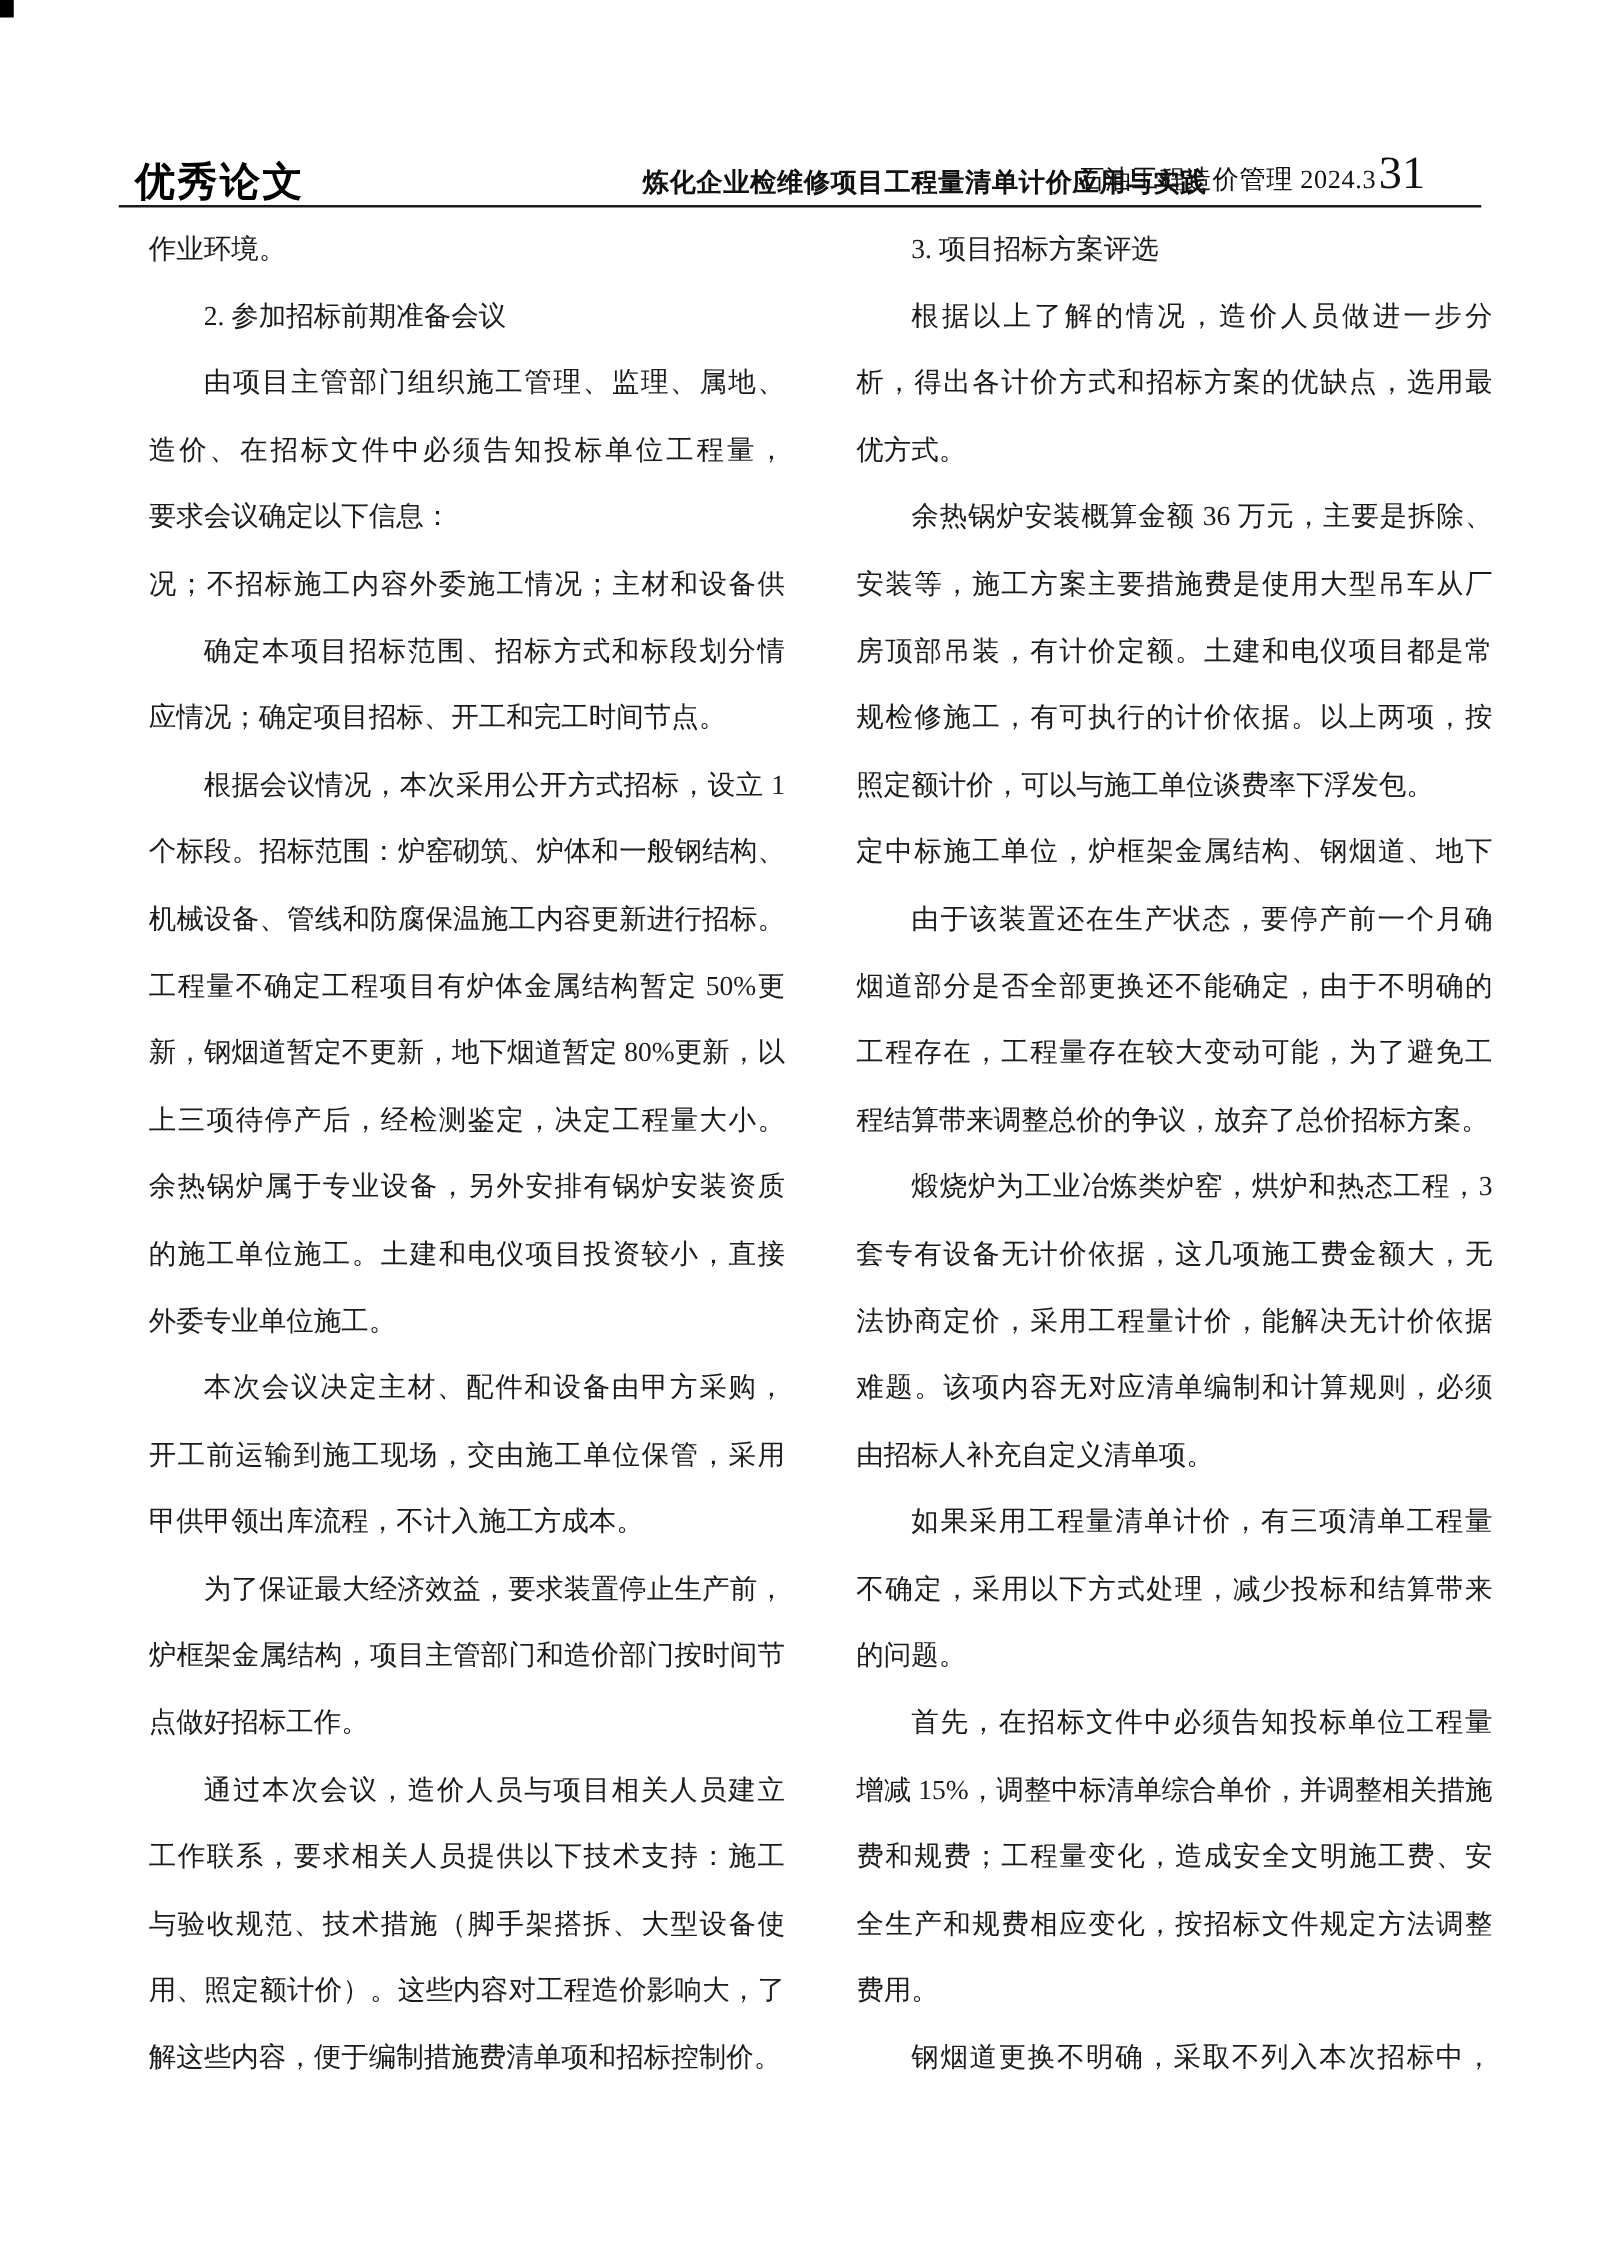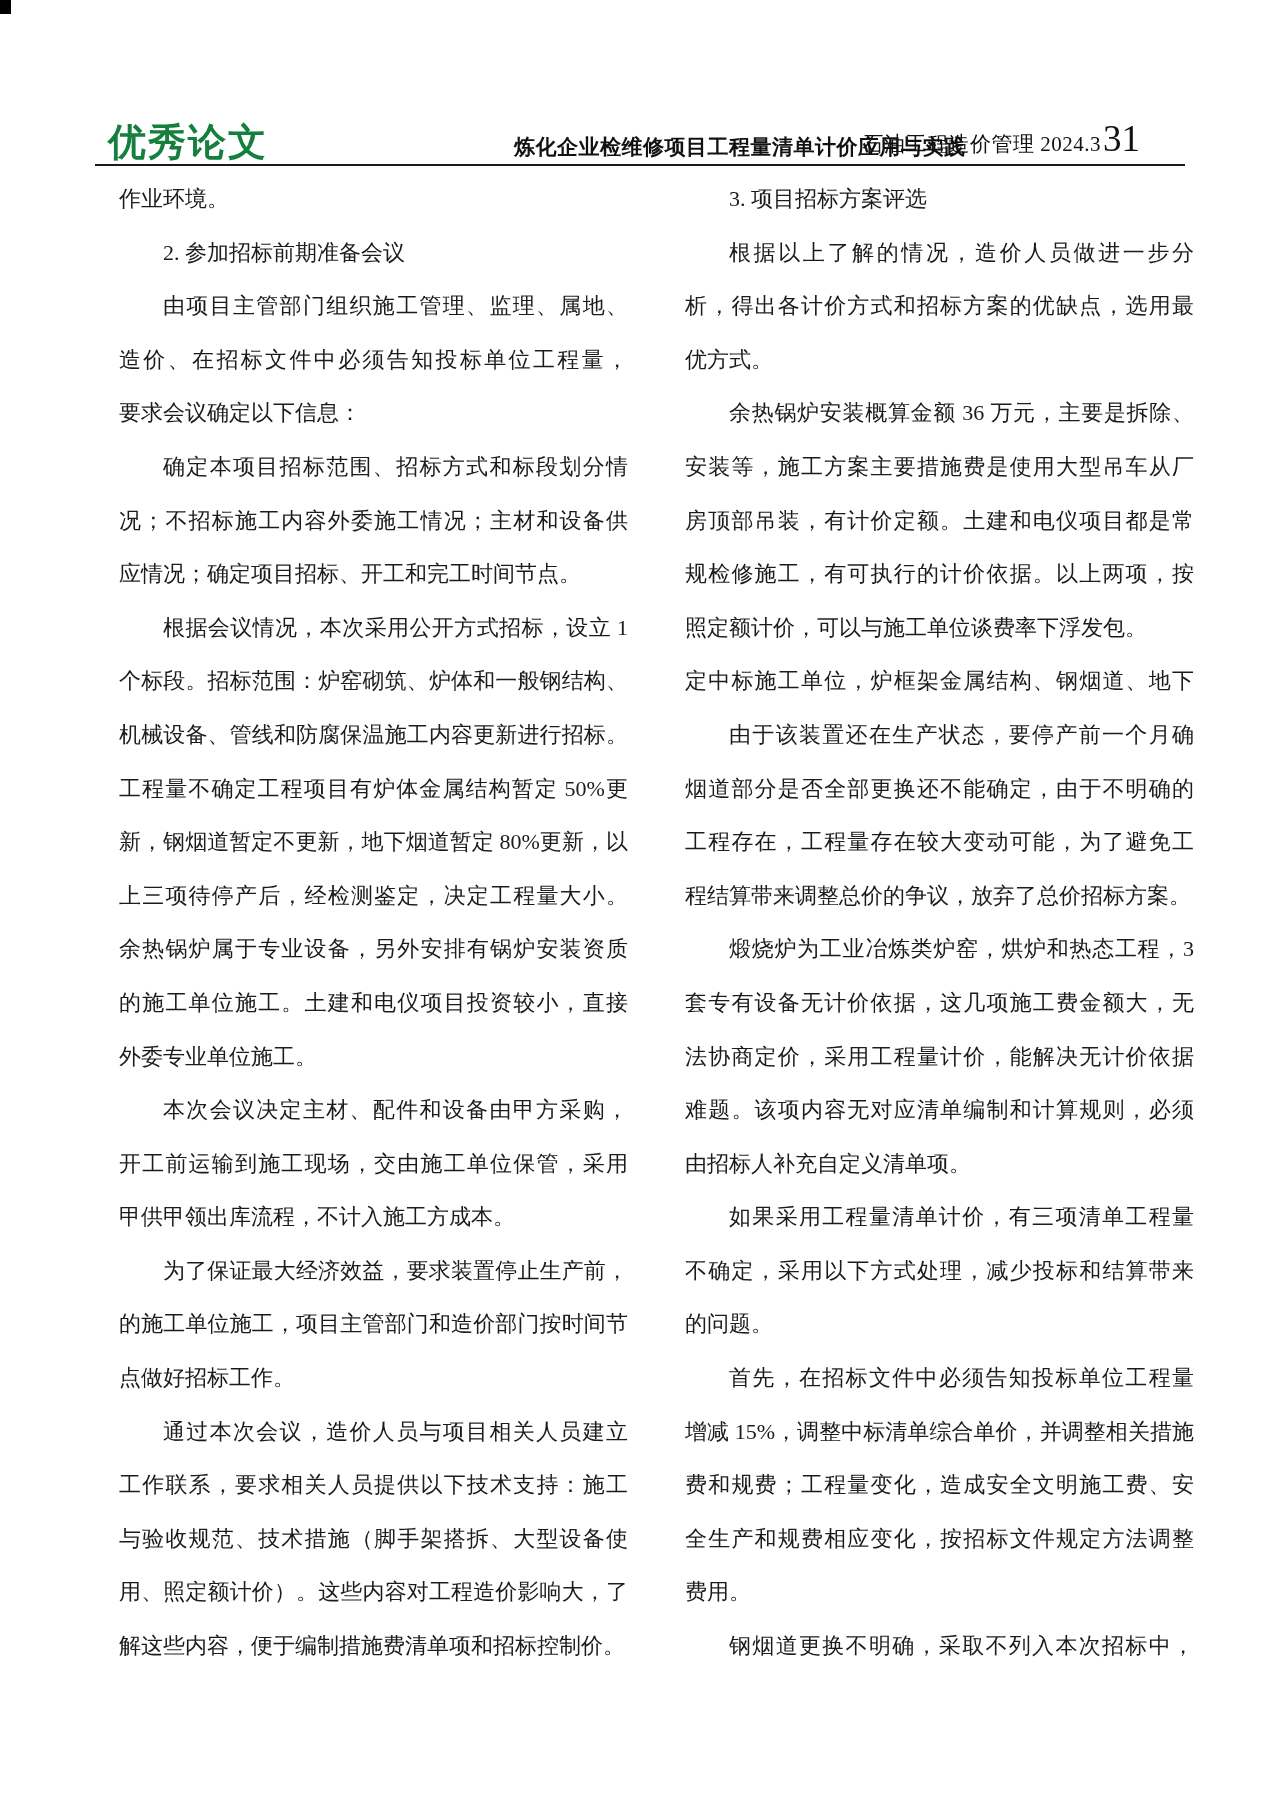--- a/index.html
+++ b/index.html
@@ -17,21 +17,21 @@
   }
   .page-header{
     position:relative;height:166px;
   }
   .header-rule{
     position:absolute;left:95px;right:95px;bottom:0;height:2px;background:#1a1a1a;
   }
   .section-label{
     position:absolute;left:108px;bottom:5px;
     font-family:Liberation Sans, sans-serif;
-    font-weight:700;font-size:38px;line-height:1;color:#15803d;
+    font-weight:700;font-size:32px;line-height:1;color:#000000;
     letter-spacing:2px;
   }
   .running-title{
     position:absolute;left:514px;bottom:9px;
     font-family:"Liberation Sans","DejaVu Sans",sans-serif;
     font-weight:700;font-size:21px;line-height:1;color:#111;
     letter-spacing:0.5px;
   }
   .header-right{
     position:absolute;right:140px;bottom:9px;
@@ -76,37 +76,37 @@
     <div class="header-rule"></div>
   </header>
 
   <main class="article-body">
     <div class="col" id="col-left">
         <div class="line">作业环境。</div>
         <div class="line indent">2. 参加招标前期准备会议</div>
         <div class="line indent just">由项目主管部门组织施工管理、监理、属地、</div>
         <div class="line just">造价、在招标文件中必须告知投标单位工程量，</div>
         <div class="line">要求会议确定以下信息：</div>
+        <div class="line just">况；不招标施工内容外委施工情况；主材和设备供</div>
         <div class="line indent just">确定本项目招标范围、招标方式和标段划分情</div>
-        <div class="line just">况；不招标施工内容外委施工情况；主材和设备供</div>
         <div class="line">应情况；确定项目招标、开工和完工时间节点。</div>
         <div class="line indent just">根据会议情况，本次采用公开方式招标，设立 1</div>
         <div class="line just">个标段。招标范围：炉窑砌筑、炉体和一般钢结构、</div>
         <div class="line just">机械设备、管线和防腐保温施工内容更新进行招标。</div>
         <div class="line just">工程量不确定工程项目有炉体金属结构暂定 50%更</div>
         <div class="line just">新，钢烟道暂定不更新，地下烟道暂定 80%更新，以</div>
         <div class="line just">上三项待停产后，经检测鉴定，决定工程量大小。</div>
         <div class="line just">余热锅炉属于专业设备，另外安排有锅炉安装资质</div>
         <div class="line just">的施工单位施工。土建和电仪项目投资较小，直接</div>
         <div class="line">外委专业单位施工。</div>
         <div class="line indent just">本次会议决定主材、配件和设备由甲方采购，</div>
         <div class="line just">开工前运输到施工现场，交由施工单位保管，采用</div>
         <div class="line">甲供甲领出库流程，不计入施工方成本。</div>
         <div class="line indent just">为了保证最大经济效益，要求装置停止生产前，</div>
-        <div class="line just">的施工单位施工，项目主管部门和造价部门按时间节</div>
+        <div class="line just">炉框架金属结构，项目主管部门和造价部门按时间节</div>
         <div class="line">点做好招标工作。</div>
         <div class="line indent just">通过本次会议，造价人员与项目相关人员建立</div>
         <div class="line just">工作联系，要求相关人员提供以下技术支持：施工</div>
         <div class="line just">与验收规范、技术措施（脚手架搭拆、大型设备使</div>
         <div class="line just">用、照定额计价）。这些内容对工程造价影响大，了</div>
         <div class="line">解这些内容，便于编制措施费清单项和招标控制价。</div>
       </div>
     <div class="col" id="col-right">
         <div class="line indent">3. 项目招标方案评选</div>
         <div class="line indent just">根据以上了解的情况，造价人员做进一步分</div>

